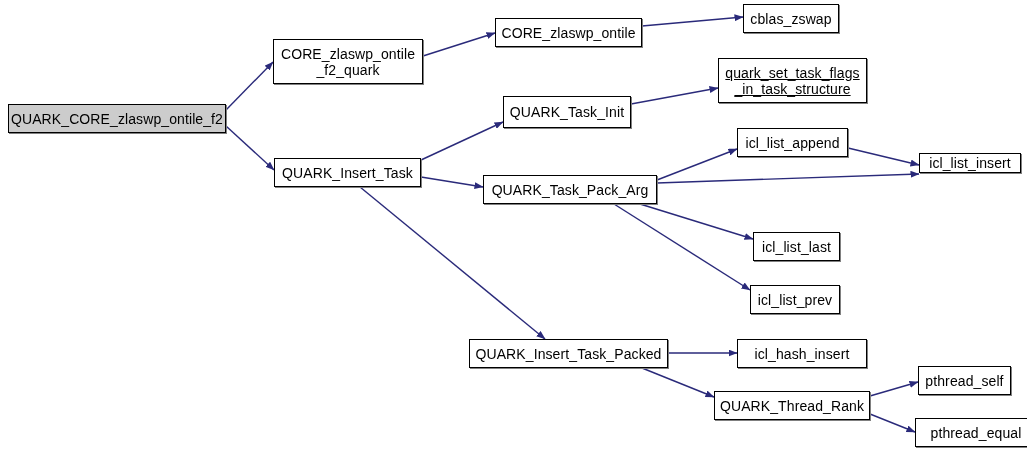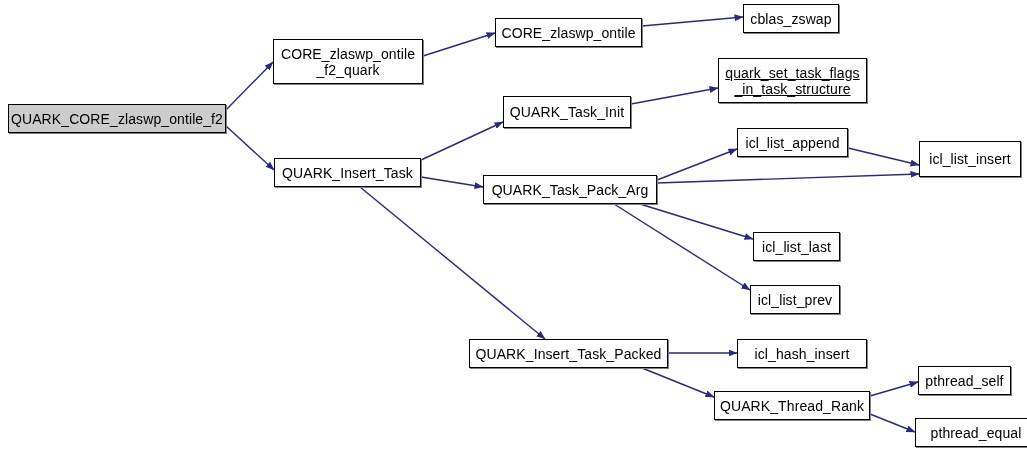--- a/index.html
+++ b/index.html
@@ -84,21 +84,21 @@
 _f2_quark</span></div>
       <div class="node" style="left: 274px; top: 158px; width: 147px; height: 29px;"><span class="node-label">QUARK_Insert_Task</span></div>
       <div class="node" style="left: 495px; top: 18px; width: 147px; height: 29px;"><span class="node-label">CORE_zlaswp_ontile</span></div>
       <div class="node" style="left: 503px; top: 96px; width: 128px; height: 32px;"><span class="node-label">QUARK_Task_Init</span></div>
       <div class="node" style="left: 483px; top: 175px; width: 174px; height: 29px;"><span class="node-label">QUARK_Task_Pack_Arg</span></div>
       <div class="node" style="left: 469px; top: 339px; width: 199px; height: 29px;"><span class="node-label">QUARK_Insert_Task_Packed</span></div>
       <div class="node" style="left: 743px; top: 4px; width: 96px; height: 29px;"><span class="node-label">cblas_zswap</span></div>
       <div class="node" style="left: 718px; top: 58px; width: 149px; height: 45px; text-decoration: underline;"><span class="node-label">quark_set_task_flags
 _in_task_structure</span></div>
       <div class="node" style="left: 737px; top: 128px; width: 111px; height: 29px;"><span class="node-label">icl_list_append</span></div>
-      <div class="node" style="left: 919px; top: 141px; width: 102px; height: 36px;"><span class="node-label">icl_list_insert</span></div>
+      <div class="node" style="left: 919px; top: 153px; width: 102px; height: 20px;"><span class="node-label">icl_list_insert</span></div>
       <div class="node" style="left: 753px; top: 232px; width: 87px; height: 29px;"><span class="node-label">icl_list_last</span></div>
       <div class="node" style="left: 750px; top: 285px; width: 90px; height: 29px;"><span class="node-label">icl_list_prev</span></div>
       <div class="node" style="left: 737px; top: 339px; width: 130px; height: 29px;"><span class="node-label">icl_hash_insert</span></div>
       <div class="node" style="left: 714px; top: 391px; width: 156px; height: 29px;"><span class="node-label">QUARK_Thread_Rank</span></div>
       <div class="node" style="left: 918px; top: 366px; width: 93px; height: 29px;"><span class="node-label">pthread_self</span></div>
       <div class="node" style="left: 915px; top: 418px; width: 122px; height: 29px;"><span class="node-label">pthread_equal</span></div>
     </div>
 </div>
 
 </body></html>

